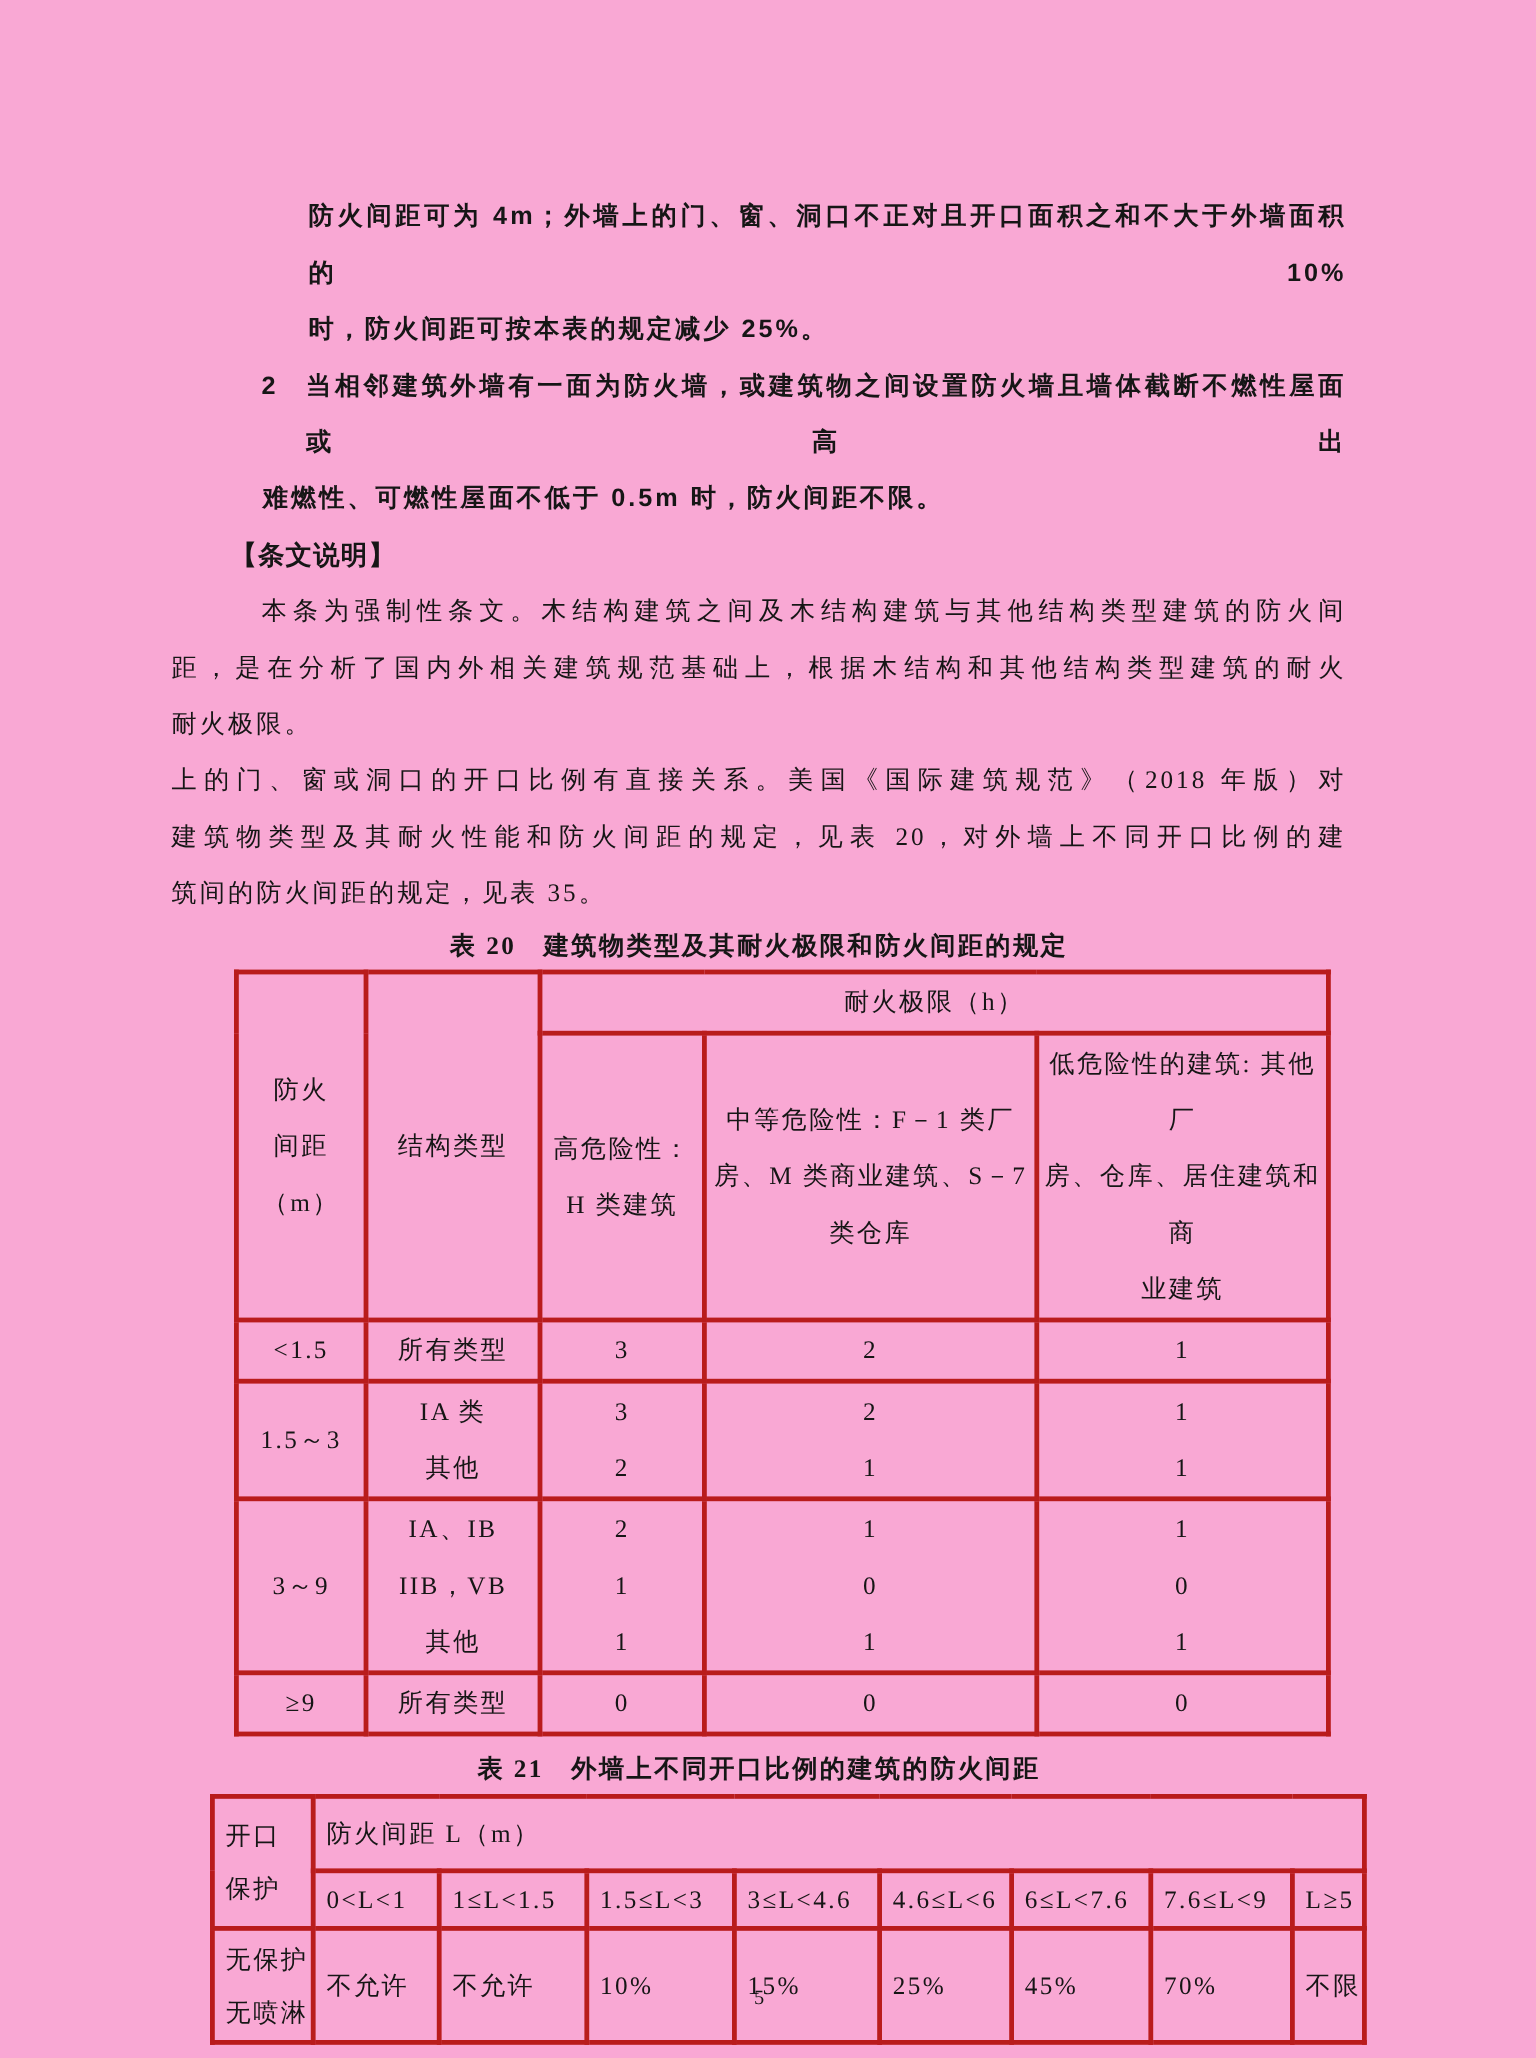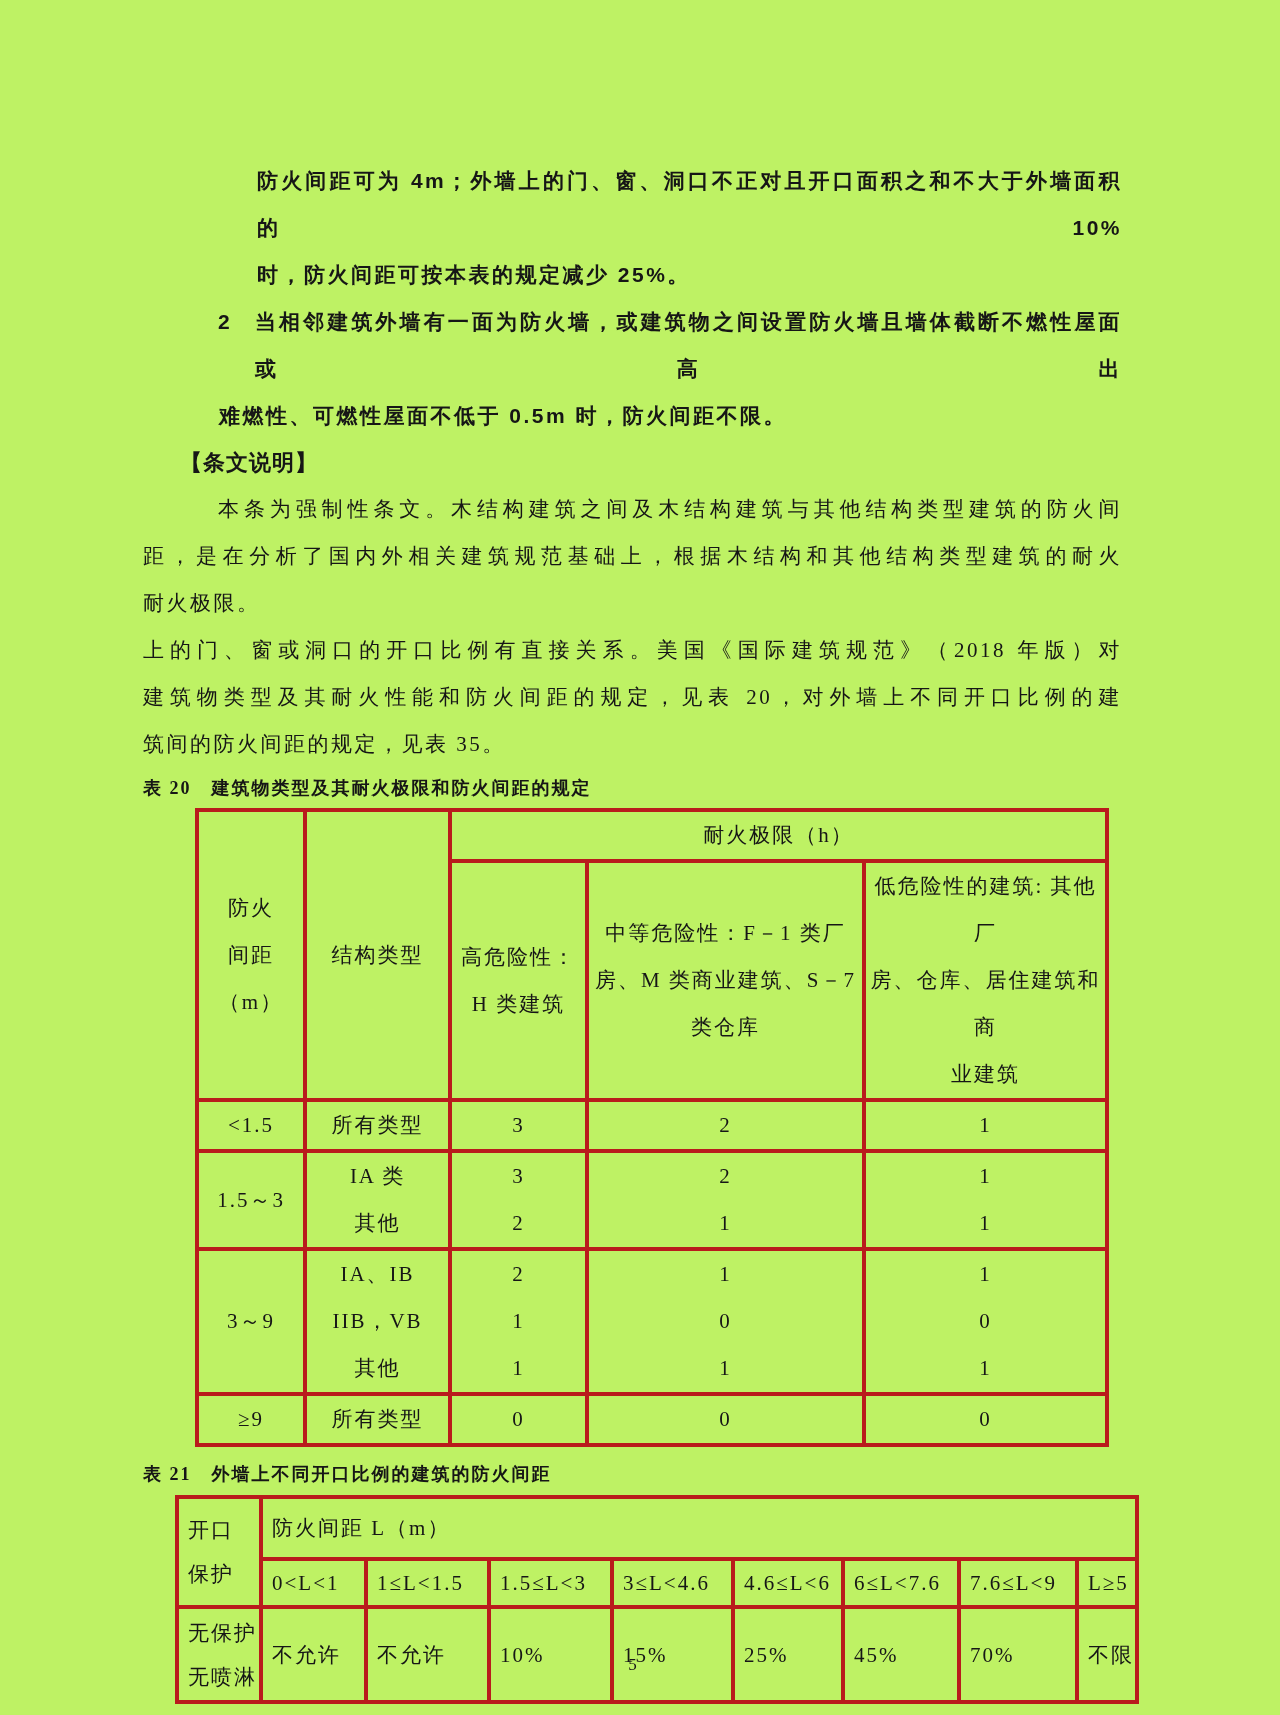--- a/index.html
+++ b/index.html
@@ -1,20 +1,20 @@
 <!DOCTYPE html>
 <html><head>
 <meta charset="utf-8">
 <style>
   html,body { margin:0; padding:0; background:#e8e8e8; }
   .page {
     position:relative;
     width:1280px; height:1715px;
     margin:0 auto;
-    background:#bef264;
+    background:#f9a8d4;
     color:#161616;
     font-family:"Liberation Serif","DejaVu Serif",serif;
     overflow:hidden;
   }
   .content {
     position:absolute;
     left:143px; top:157px;
     width:979px;
   }
   .line {
@@ -34,26 +34,27 @@
     letter-spacing:1.5px;
   }
   .indent-cont   { margin-left:114px; }
   .indent-cont2  { margin-left:76px; }
   .item-line     { display:flex; }
   .item-num      { flex:0 0 37px; margin-left:75px; }
   .item-text     { flex:1 1 auto; }
   .heading {
     font-size:22px; line-height:47px; font-weight:700;
     font-family:"Liberation Sans","DejaVu Sans",sans-serif;
-    margin-left:37px; letter-spacing:1px;
+    margin-left:49px; letter-spacing:1px;
   }
   .para-indent { text-indent:75px; }
 
   .tbl-title {
-    font-size:18px;
+    text-align:center;
+    font-size:21px;
     font-weight:700;
     letter-spacing:2px;
   }
   .t20-title { height:40px; line-height:40px; margin-top:0; }
   .t21-title { height:42px; line-height:42px; margin-top:6px; }
 
   table {
     border-collapse:collapse;
     table-layout:fixed;
   }

